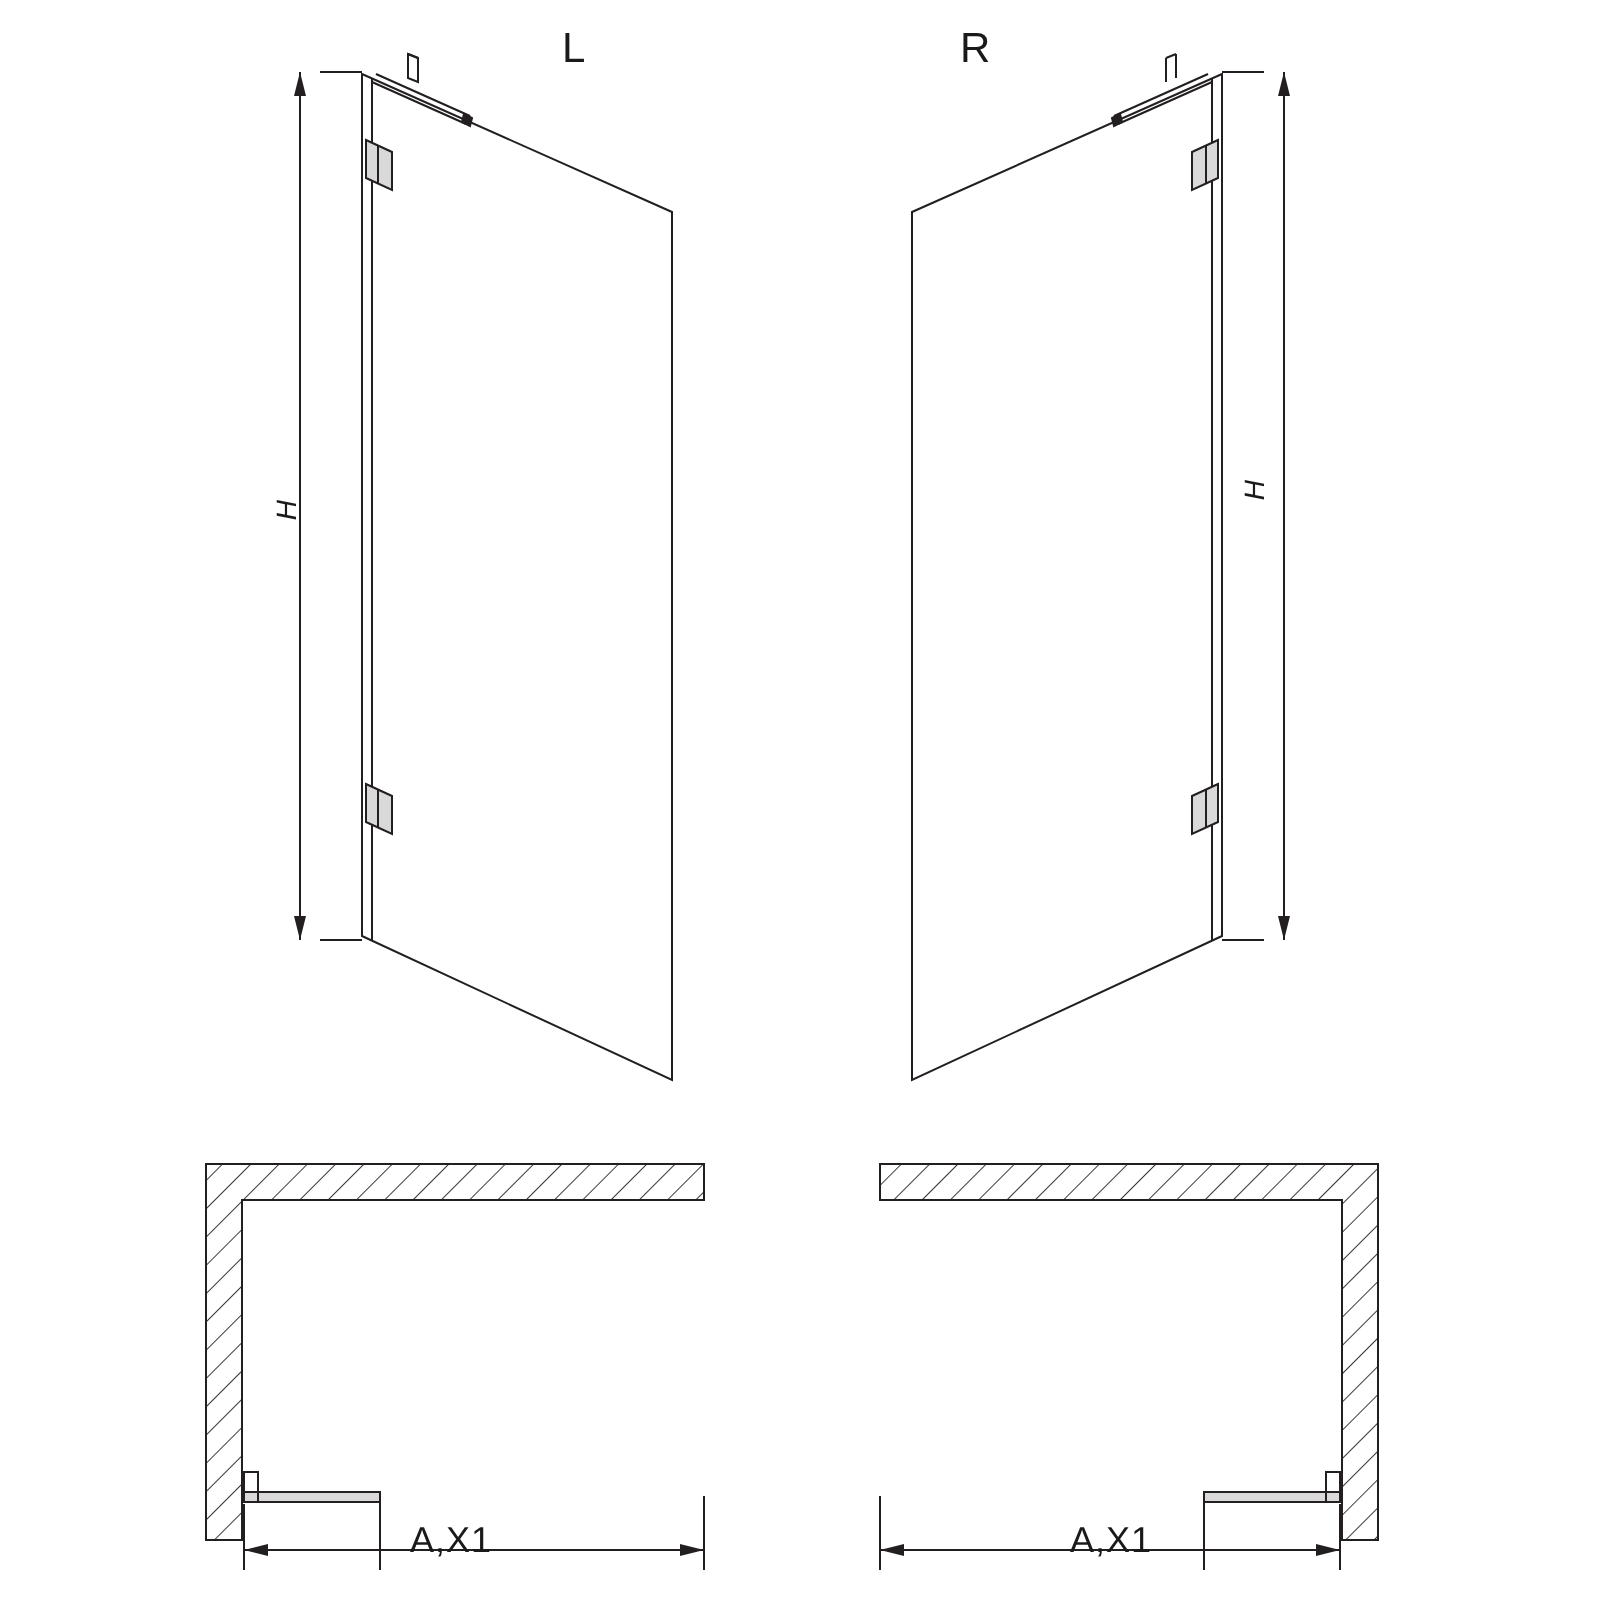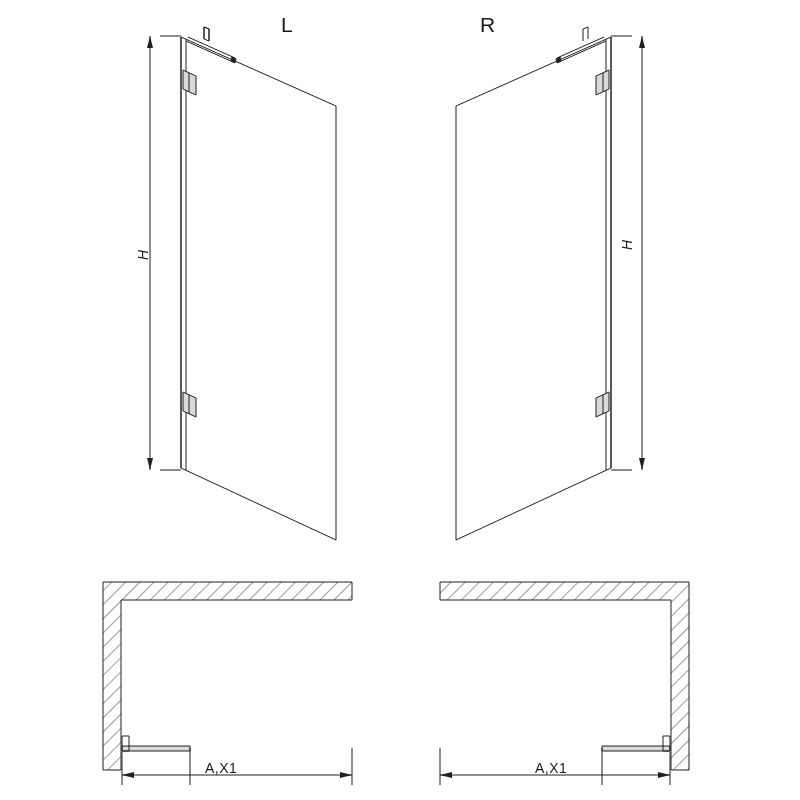--- a/index.html
+++ b/index.html
@@ -25,21 +25,21 @@
     position: absolute;
     font-family: "Liberation Sans", sans-serif;
     color: #1a1a1a;
     white-space: nowrap;
   }
   .variant-label {
     font-size: 21px;
     font-weight: 400;
   }
   .dim-label {
-    font-size: 14px;
+    font-size: 18px;
     font-weight: 400;
     letter-spacing: 0.5px;
   }
   .h-label {
     font-size: 14px;
     font-style: italic;
     font-weight: 400;
     transform: rotate(-90deg);
     transform-origin: 50% 50%;
   }

